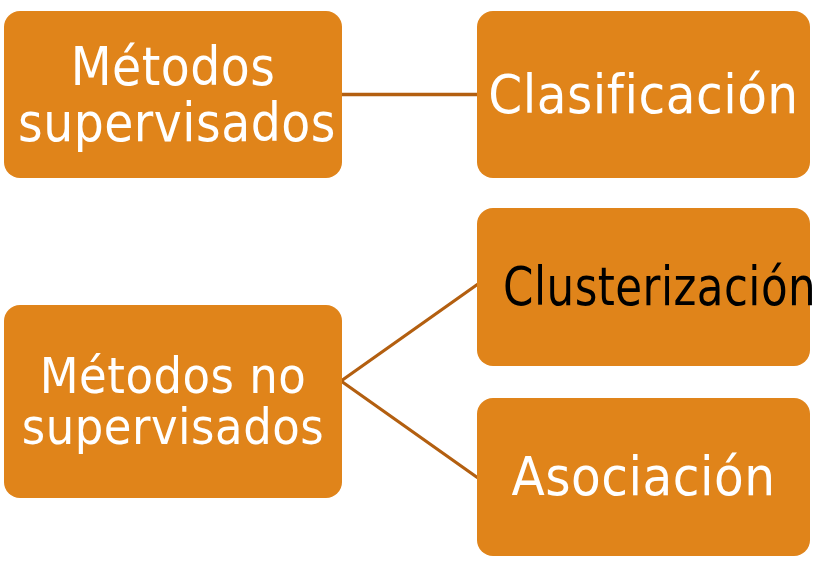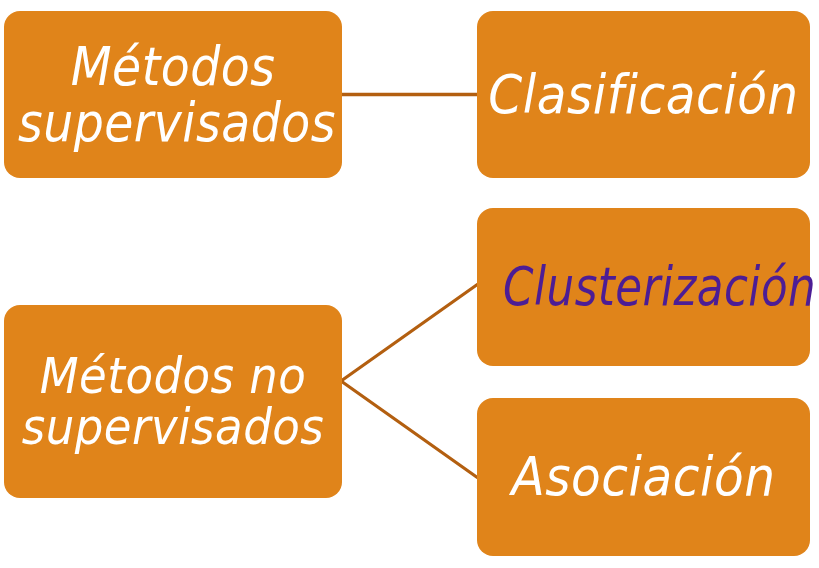--- a/index.html
+++ b/index.html
@@ -10,21 +10,20 @@
   }
   body {
     font-family: "Liberation Sans", sans-serif;
   }
   #diagram-canvas {
     position: relative;
     width: 819px;
     height: 568px;
     background: #ffffff;
     overflow: hidden;
-    font-style: italic;
   }
   #connector-layer {
     position: absolute;
     left: 0;
     top: 0;
     width: 819px;
     height: 568px;
     pointer-events: none;
   }
   .node-box {
@@ -91,21 +90,21 @@
   </div>
 
   <div class="node-box" id="box-clasificacion" style="background: rgb(224, 132, 26); color: rgb(255, 255, 255); align-items: center;">
     <span class="node-label" style="transform: scaleX(1); white-space: nowrap; transform-origin: center center;">Clasificación</span>
   </div>
 
   <div class="node-box two-line" id="box-no-supervisados" style="background: rgb(224, 132, 26); color: rgb(255, 255, 255);">
     <span class="node-label" style="transform: scaleX(1); white-space: normal; transform-origin: center center;">Métodos no supervisados</span>
   </div>
 
-  <div class="node-box" id="box-clusterizacion" style="background: rgb(224, 132, 26); color: #4c1d95;">
+  <div class="node-box" id="box-clusterizacion" style="background: rgb(224, 132, 26); color: #000000;">
     <span class="node-label" style="transform: scaleX(0.897); white-space: nowrap; transform-origin: center center;">Clusterización</span>
   </div>
 
   <div class="node-box" id="box-asociacion" style="background: rgb(224, 132, 26); color: rgb(255, 255, 255);">
     <span class="node-label" style="transform: scaleX(1); white-space: nowrap; transform-origin: center center;">Asociación</span>
   </div>
 
 </div>
 
 </body></html>

